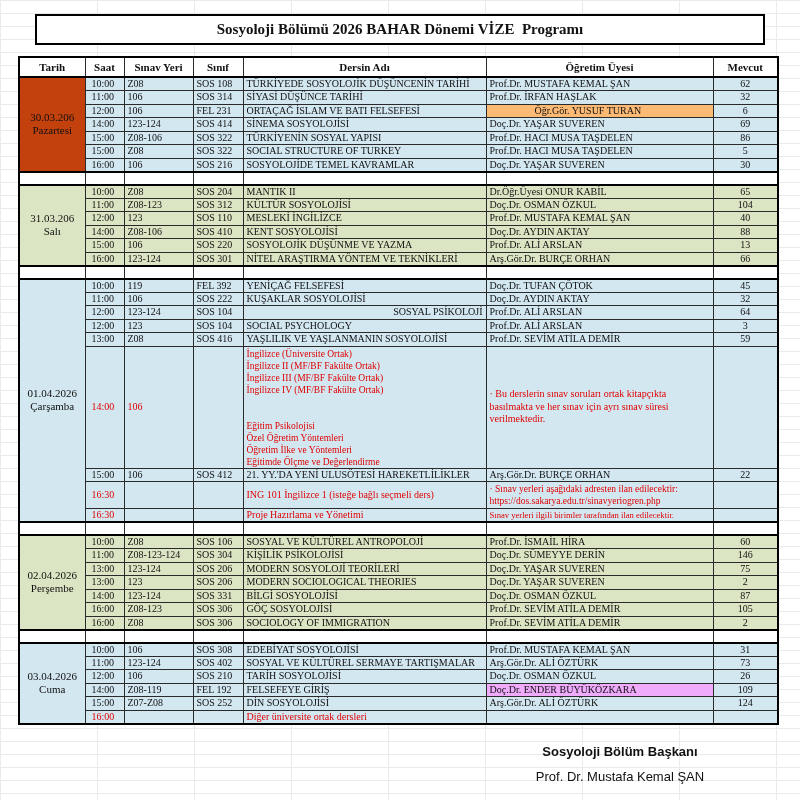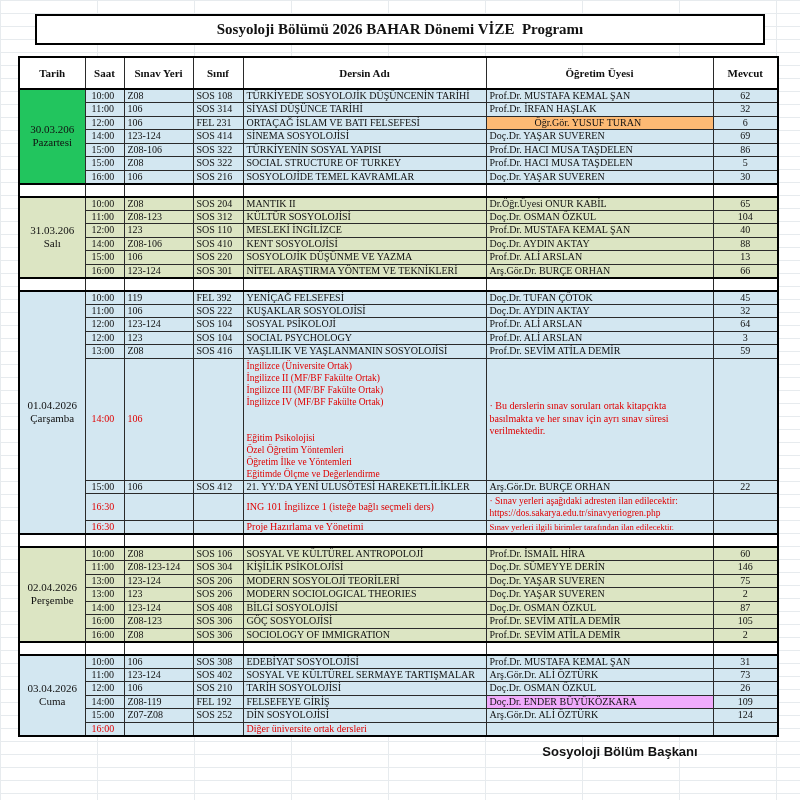--- a/index.html
+++ b/index.html
@@ -30,21 +30,21 @@
   }
   table.sched {
     position: absolute; left: 18px; top: 56px;
     width: 759px;
     border-collapse: collapse;
     table-layout: fixed;
   }
   table.sched { border: 2px solid #000; }
   th, td { border: 1px solid #2a2a2a; padding: 0 3px; overflow: hidden; }
   th {
-    font-size: 11px; height: 32px; background: #fff;
+    font-size: 11px; height: 20px; background: #fff;
     border-top: 2px solid #000; border-bottom: 2px solid #000;
     font-weight: bold; text-align: center; white-space: nowrap;
   }
   td { font-size: 10px; line-height: 12px; white-space: nowrap; vertical-align: middle; }
   tr.r { height: 13.5px; }
   tr.gap { height: 13px; }
   tr.gap td { background: #fff; }
   tr.tall { height: 120px; }
   tr.h2 { height: 27px; }
   tr.bstart td { border-top: 2px solid #000; }
@@ -95,21 +95,21 @@
         <th>Saat</th>
         <th>Sınav Yeri</th>
         <th>Sınıf</th>
         <th>Dersin Adı</th>
         <th>Öğretim Üyesi</th>
         <th>Mevcut</th>
       </tr>
     </thead>
   <tbody>
       <tr class="r bstart">
-        <td class="c-date" rowspan="7" style="background-color: #22c55e;">
+        <td class="c-date" rowspan="7" style="background-color: #c2410c;">
           <div>30.03.206</div>
           <div>Pazartesi</div>
         </td>
         <td class="c-time" style="background-color: rgb(211, 231, 241);">10:00</td>
         <td class="c-room" style="background-color: rgb(211, 231, 241);">Z08</td>
         <td class="c-code" style="background-color: rgb(211, 231, 241);">SOS 108</td>
         <td class="c-course" style="background-color: rgb(211, 231, 241);">TÜRKİYEDE SOSYOLOJİK DÜŞÜNCENİN TARİHİ</td>
         <td class="c-inst" style="background-color: rgb(211, 231, 241);">Prof.Dr. MUSTAFA KEMAL ŞAN</td>
         <td class="c-count" style="background-color: rgb(211, 231, 241);">62</td>
       </tr>
@@ -248,21 +248,21 @@
         <td class="c-room" style="background-color: rgb(211, 231, 241);">106</td>
         <td class="c-code" style="background-color: rgb(211, 231, 241);">SOS 222</td>
         <td class="c-course" style="background-color: rgb(211, 231, 241);">KUŞAKLAR SOSYOLOJİSİ</td>
         <td class="c-inst" style="background-color: rgb(211, 231, 241);">Doç.Dr. AYDIN AKTAY</td>
         <td class="c-count" style="background-color: rgb(211, 231, 241);">32</td>
       </tr>
       <tr class="r">
         <td class="c-time" style="background-color: rgb(211, 231, 241);">12:00</td>
         <td class="c-room" style="background-color: rgb(211, 231, 241);">123-124</td>
         <td class="c-code" style="background-color: rgb(211, 231, 241);">SOS 104</td>
-        <td class="c-course" style="background-color: rgb(211, 231, 241);">SOSYAL PSİKOLOJİ</td>
+        <td class="c-course" style="background-color: rgb(211, 231, 241); text-align: right;">SOSYAL PSİKOLOJİ</td>
         <td class="c-inst" style="background-color: rgb(211, 231, 241);">Prof.Dr. ALİ ARSLAN</td>
         <td class="c-count" style="background-color: rgb(211, 231, 241);">64</td>
       </tr>
       <tr class="r">
         <td class="c-time" style="background-color: rgb(211, 231, 241);">12:00</td>
         <td class="c-room" style="background-color: rgb(211, 231, 241);">123</td>
         <td class="c-code" style="background-color: rgb(211, 231, 241);">SOS 104</td>
         <td class="c-course" style="background-color: rgb(211, 231, 241);">SOCIAL PSYCHOLOGY</td>
         <td class="c-inst" style="background-color: rgb(211, 231, 241);">Prof.Dr. ALİ ARSLAN</td>
         <td class="c-count" style="background-color: rgb(211, 231, 241);">3</td>
@@ -362,21 +362,21 @@
         <td class="c-time" style="background-color: rgb(220, 229, 195);">13:00</td>
         <td class="c-room" style="background-color: rgb(220, 229, 195);">123</td>
         <td class="c-code" style="background-color: rgb(220, 229, 195);">SOS 206</td>
         <td class="c-course" style="background-color: rgb(220, 229, 195);">MODERN SOCIOLOGICAL THEORIES</td>
         <td class="c-inst" style="background-color: rgb(220, 229, 195);">Doç.Dr. YAŞAR SUVEREN</td>
         <td class="c-count" style="background-color: rgb(220, 229, 195);">2</td>
       </tr>
       <tr class="r">
         <td class="c-time" style="background-color: rgb(220, 229, 195);">14:00</td>
         <td class="c-room" style="background-color: rgb(220, 229, 195);">123-124</td>
-        <td class="c-code" style="background-color: rgb(220, 229, 195);">SOS 408</td>
+        <td class="c-code" style="background-color: rgb(220, 229, 195);">SOS 331</td>
         <td class="c-course" style="background-color: rgb(220, 229, 195);">BİLGİ SOSYOLOJİSİ</td>
         <td class="c-inst" style="background-color: rgb(220, 229, 195);">Doç.Dr. OSMAN ÖZKUL</td>
         <td class="c-count" style="background-color: rgb(220, 229, 195);">87</td>
       </tr>
       <tr class="r">
         <td class="c-time" style="background-color: rgb(220, 229, 195);">16:00</td>
         <td class="c-room" style="background-color: rgb(220, 229, 195);">Z08-123</td>
         <td class="c-code" style="background-color: rgb(220, 229, 195);">SOS 306</td>
         <td class="c-course" style="background-color: rgb(220, 229, 195);">GÖÇ SOSYOLOJİSİ</td>
         <td class="c-inst" style="background-color: rgb(220, 229, 195);">Prof.Dr. SEVİM ATİLA DEMİR</td>
@@ -449,13 +449,14 @@
         <td class="c-code red" style="background-color: rgb(211, 231, 241);"></td>
         <td class="c-course red" style="background-color: rgb(211, 231, 241);">Diğer üniversite ortak dersleri</td>
         <td class="c-inst red" style="background-color: rgb(211, 231, 241);"></td>
         <td class="c-count red" style="background-color: rgb(211, 231, 241);"></td>
       </tr>
     </tbody>
 </table>
 
 <div class="footer">
   <div class="role">Sosyoloji Bölüm Başkanı</div>
+  <div class="name">Prof. Dr. Mustafa Kemal ŞAN</div>
 </div>
 
 </body></html>

